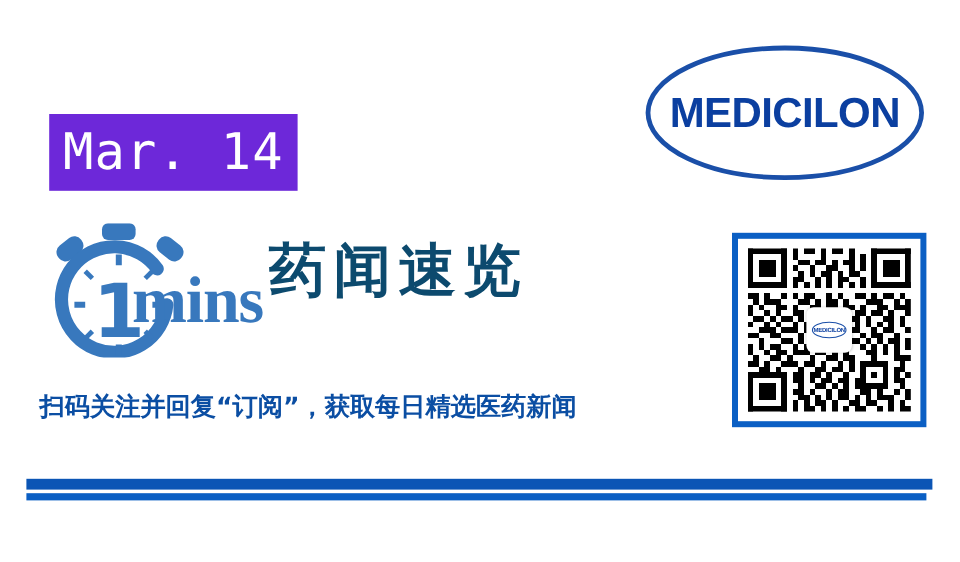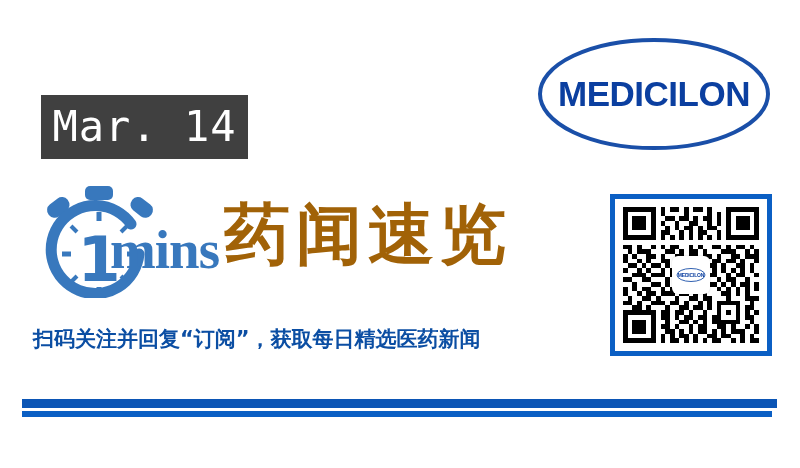--- a/index.html
+++ b/index.html
@@ -24,21 +24,21 @@
     background: #ffffff;
   }
 
   
   .date-badge {
     position: absolute;
     left: 41px;
     top: 95px;
     width: 207px;
     height: 64px;
-    background: #404040;
+    background: #6d28d9;
     display: flex;
     align-items: center;
     justify-content: center;
   }
   .date-badge-text {
     font-family: "DejaVu Sans Mono", "Liberation Mono", monospace;
     font-size: 42px;
     line-height: 1;
     color: #ffffff;
     letter-spacing: 1px;
@@ -84,23 +84,23 @@
     letter-spacing: -1px;
   }
 
   
   .headline {
     position: absolute;
     left: 224px;
     top: 202px;
     font-family: "DejaVu Sans", "Liberation Sans", sans-serif;
     font-weight: bold;
-    font-size: 66px;
+    font-size: 48px;
     line-height: 1;
-    color: #a16207;
+    color: #0c4a6e;
     letter-spacing: 6px;
     white-space: nowrap;
   }
 
   
   .subtitle {
     position: absolute;
     left: 33px;
     top: 328px;
     font-family: "DejaVu Sans", "Liberation Sans", sans-serif;

